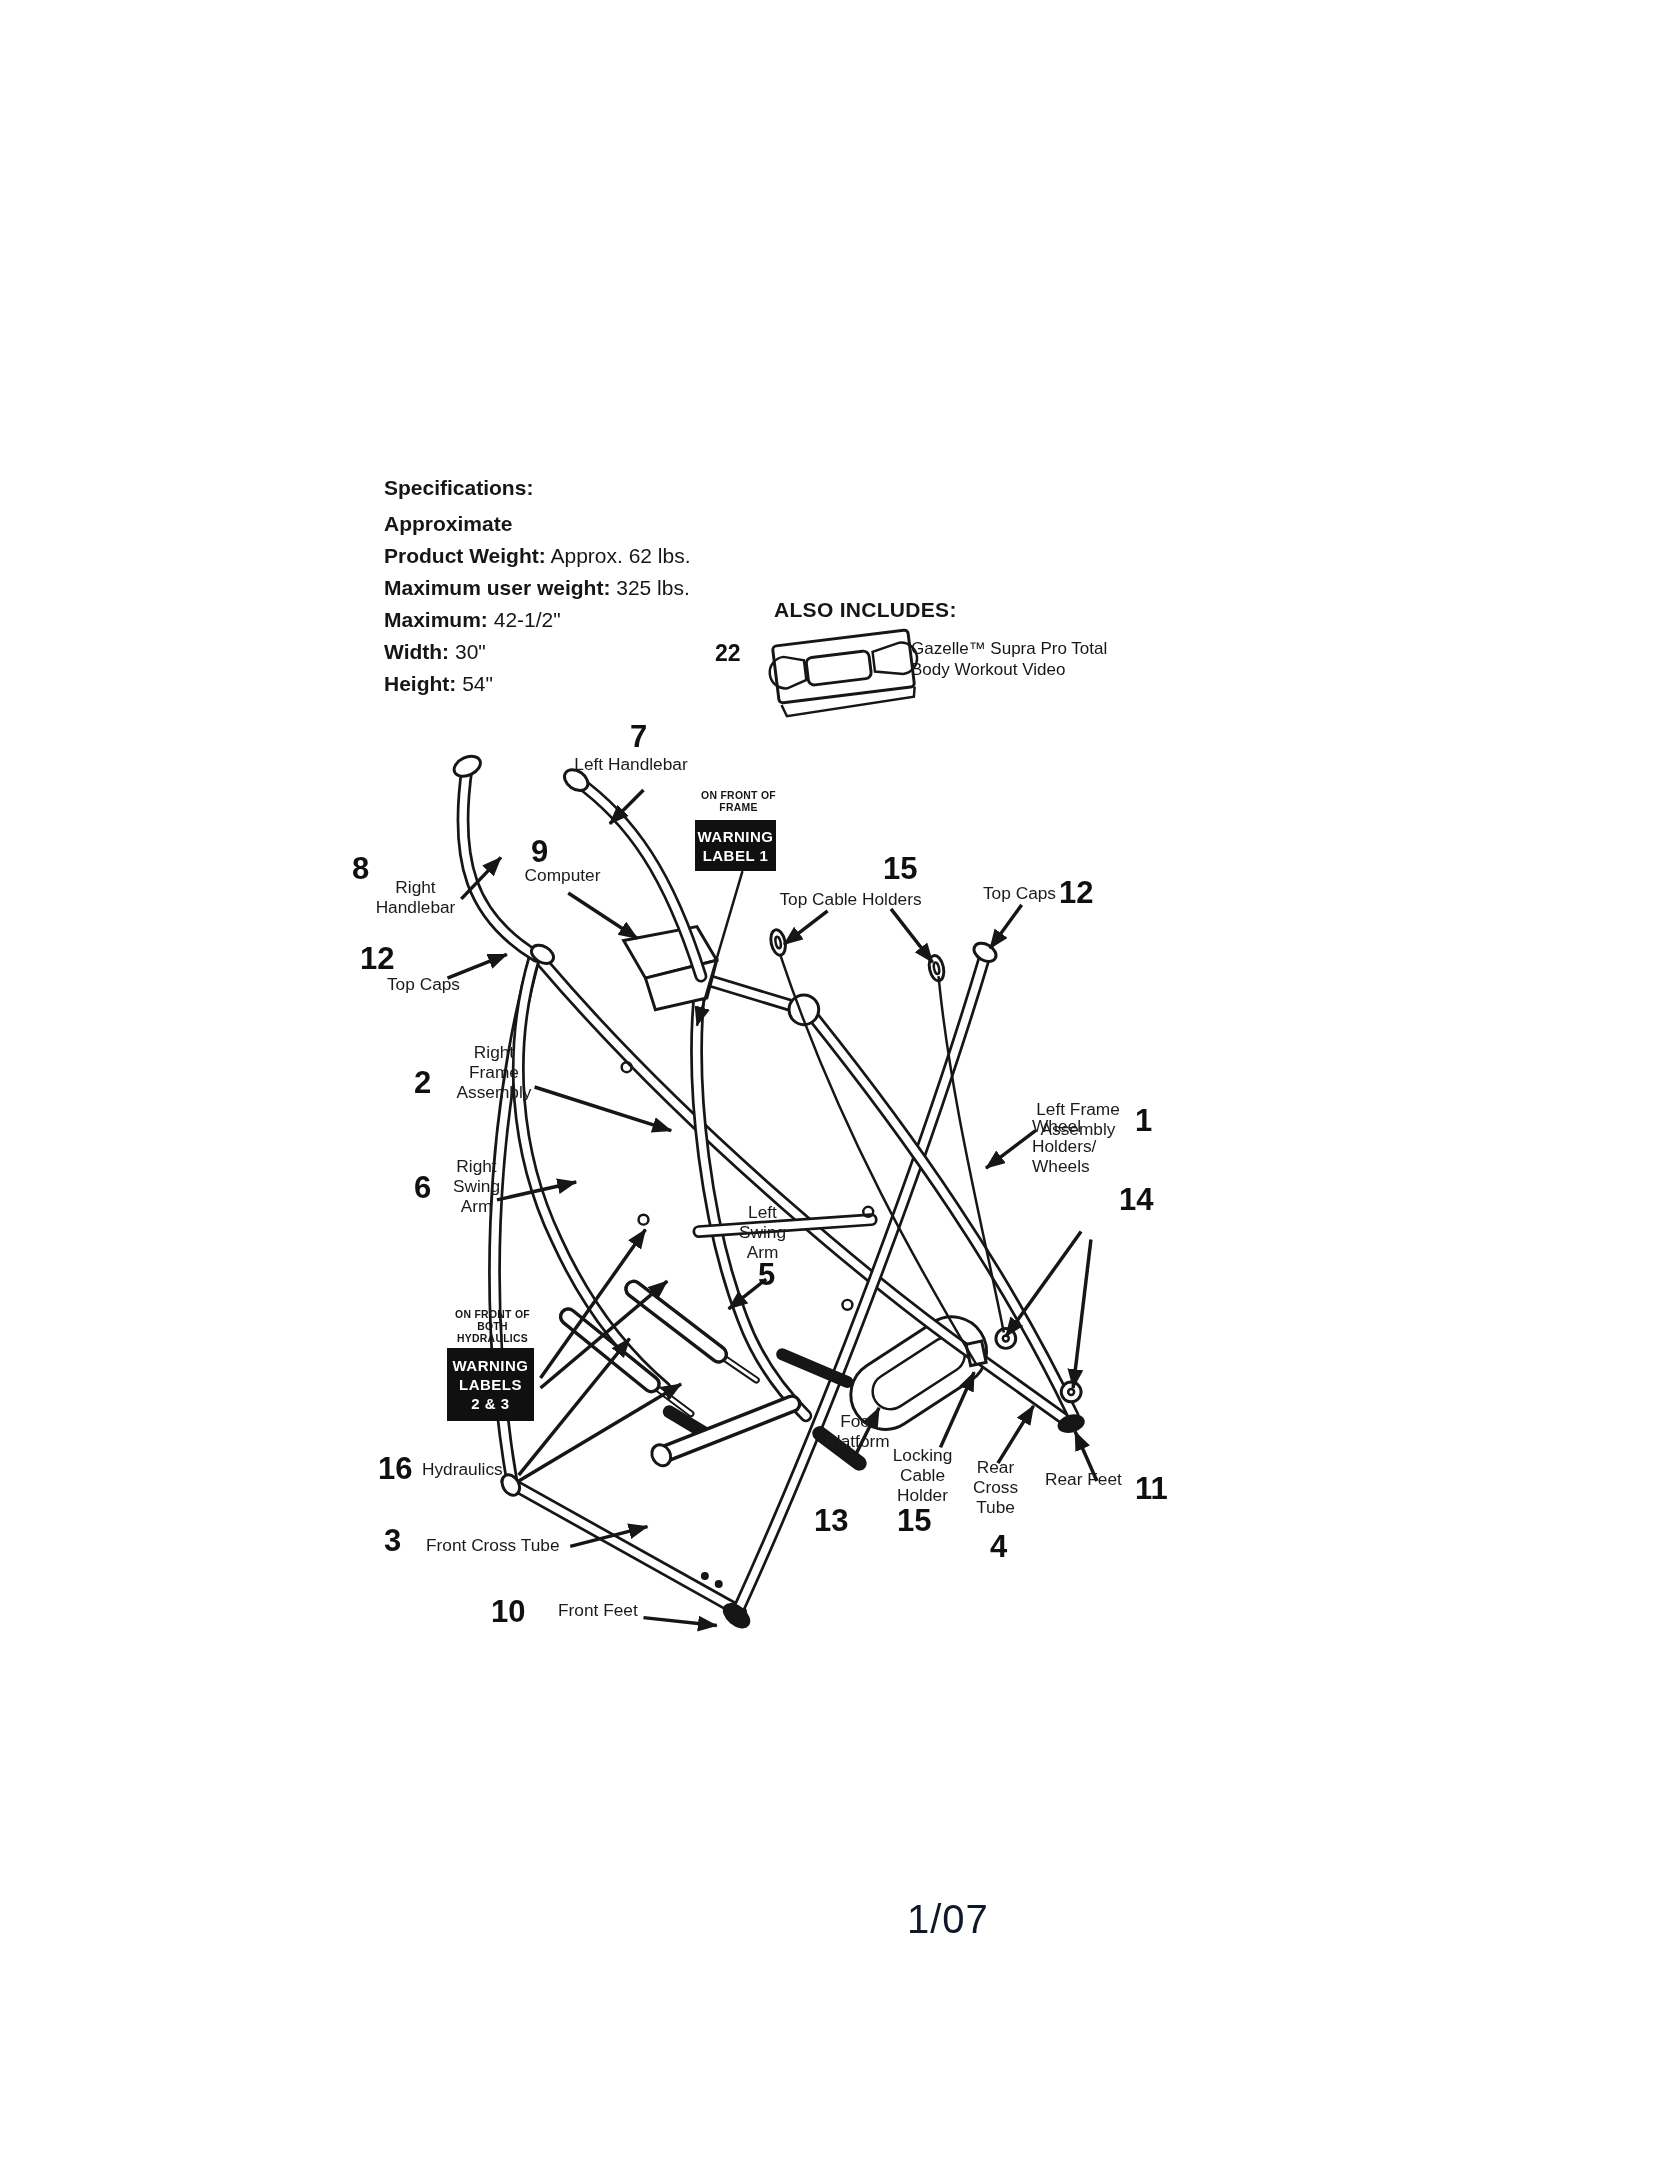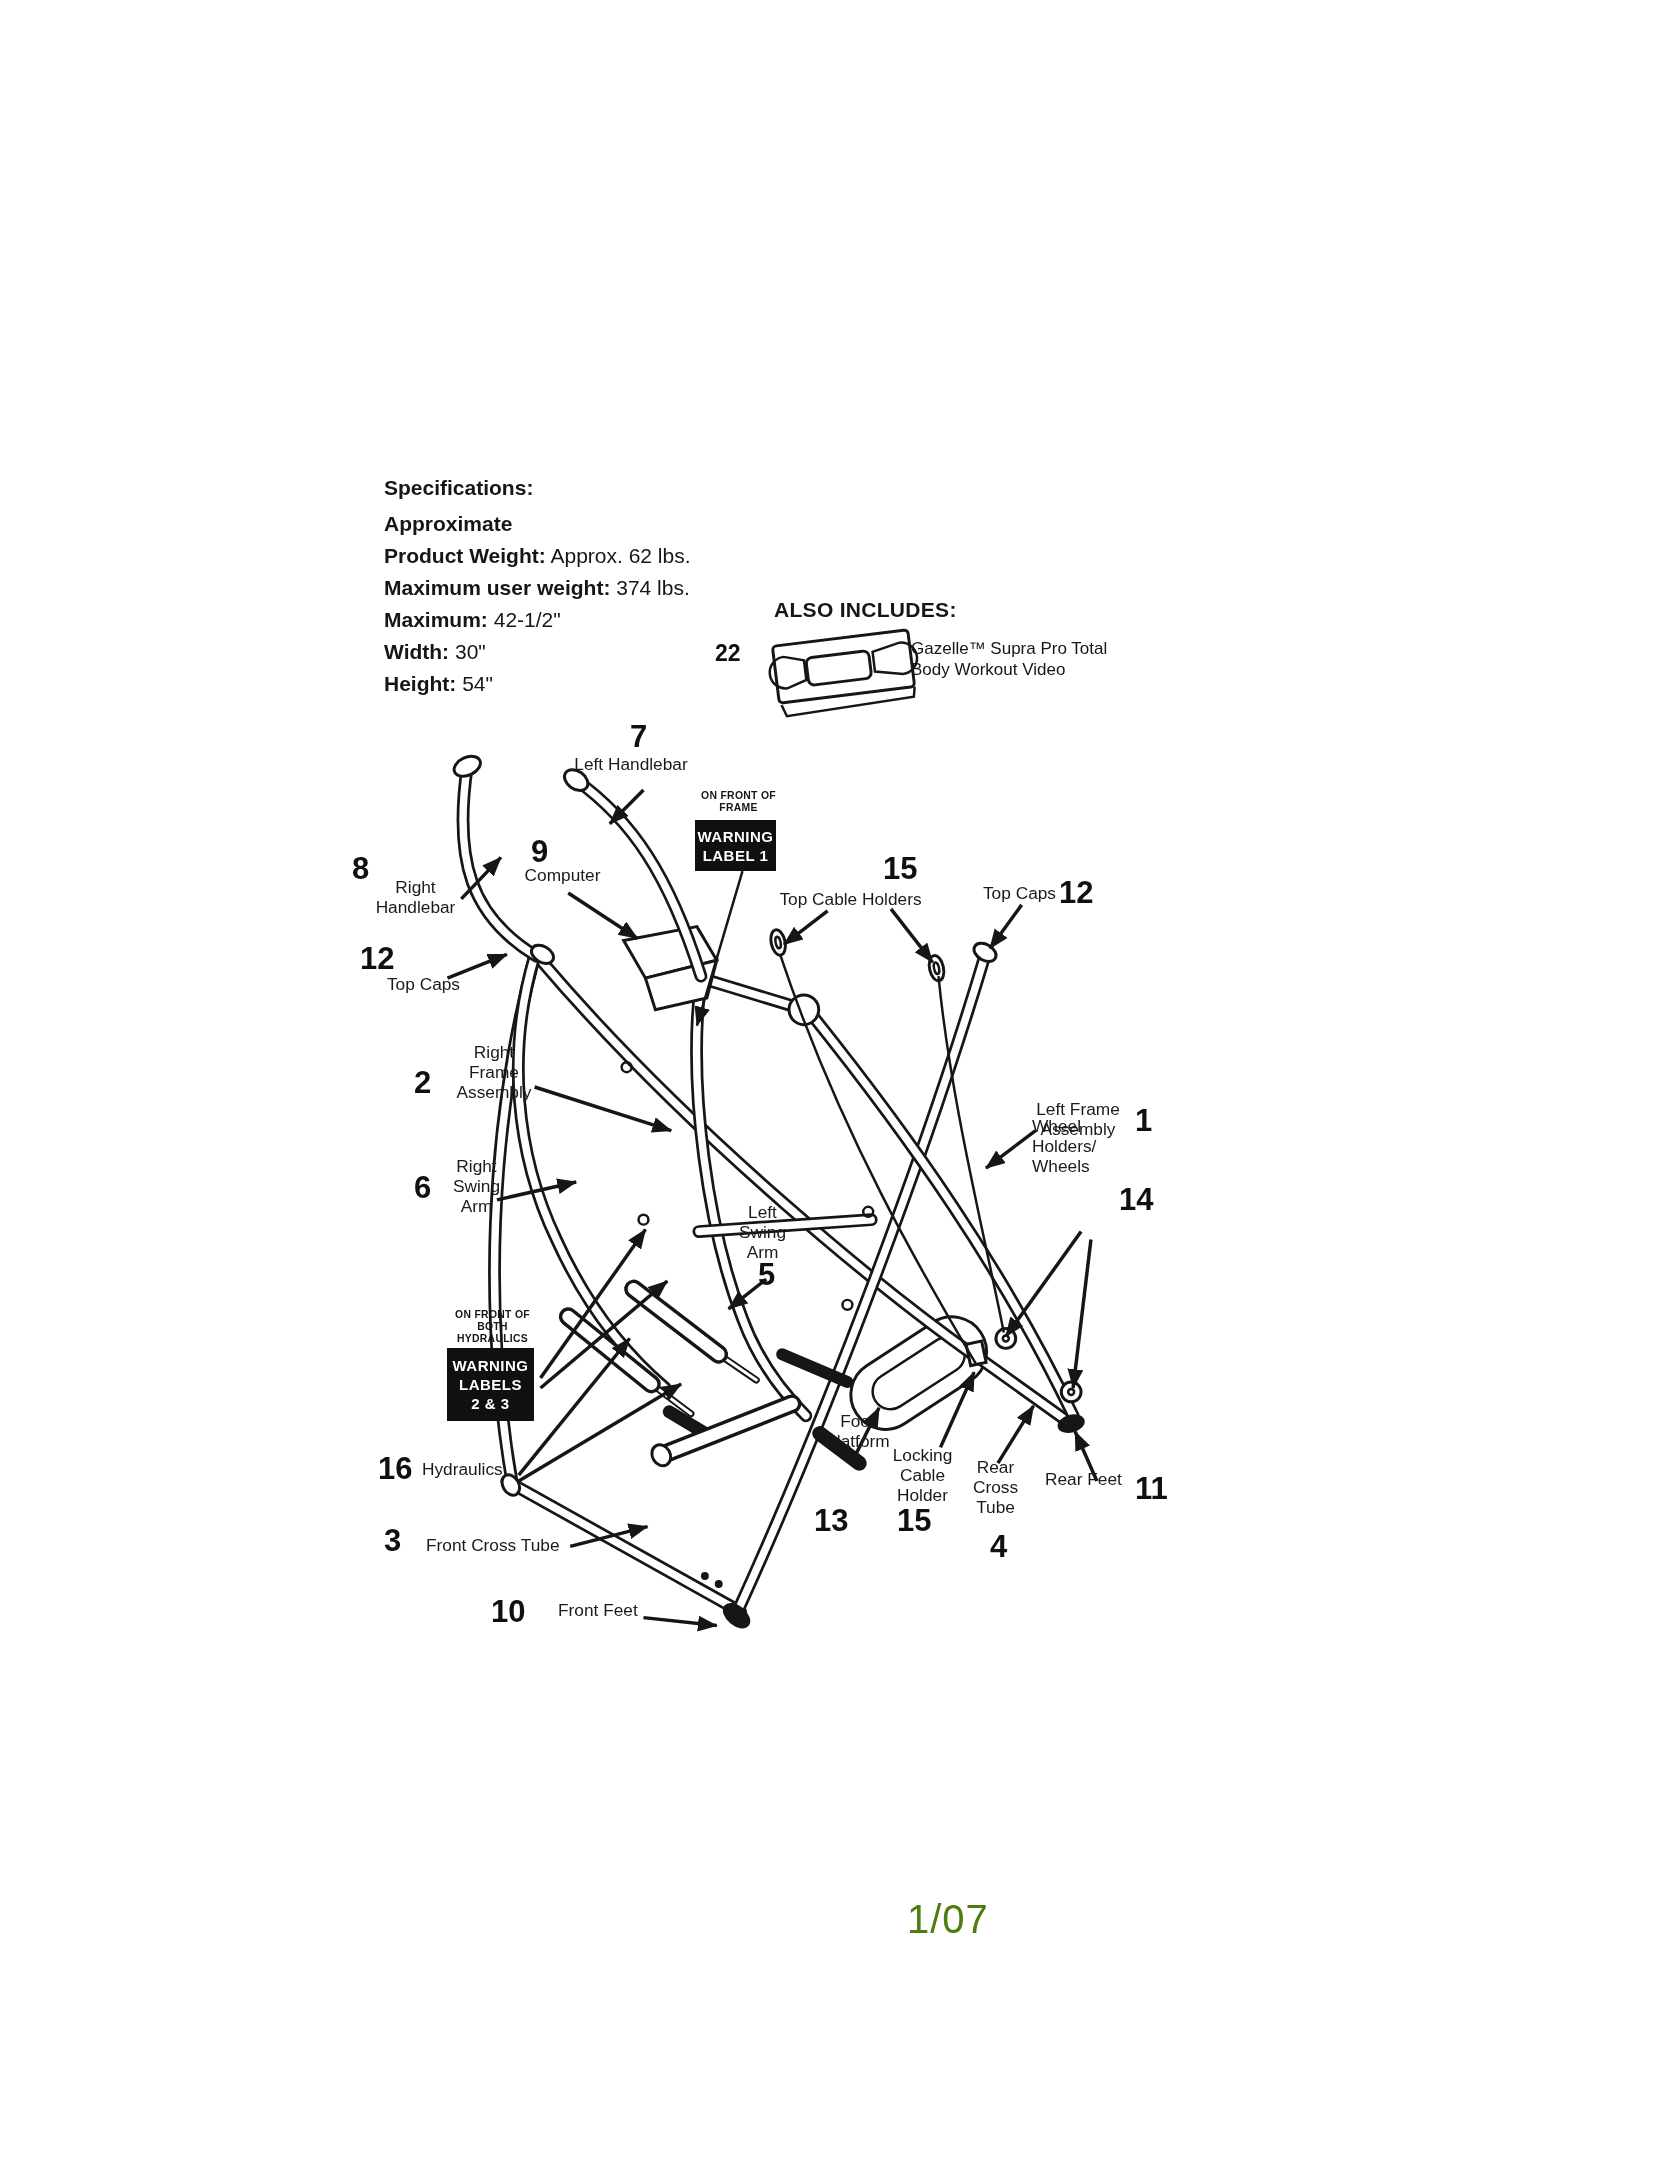--- a/index.html
+++ b/index.html
@@ -23,21 +23,21 @@
   .bignum.xl{font-size:23px;}
   
   .pname{font-size:17.3px;line-height:20px;color:#1b1b1b;}
   .center{text-align:center;}
   .warn-loc{font-size:10.4px;font-weight:700;line-height:12px;text-align:center;letter-spacing:0.3px;}
   .warn-box{
     background:#101010;color:#ffffff;font-weight:700;font-size:15px;line-height:19px;
     text-align:center;display:flex;flex-direction:column;justify-content:center;
     letter-spacing:0.5px;
   }
-  .footer{font-size:40px;letter-spacing:1px;color:#4d7c0f;}
+  .footer{font-size:40px;letter-spacing:1px;color:#0f172a;}
   
   .to{fill:none;stroke:#161616;stroke-width:13;stroke-linecap:round;}
   .ti{fill:none;stroke:#ffffff;stroke-width:7.5;stroke-linecap:round;}
   .to.w18{stroke-width:19;} .ti.w18{stroke-width:12;}
   .rod{fill:none;stroke:#161616;stroke-width:7;stroke-linecap:round;}
   .rodi{fill:none;stroke:#ffffff;stroke-width:3;stroke-linecap:round;}
   .thin{fill:none;stroke:#161616;stroke-width:2.5;}
   .part{fill:#ffffff;stroke:#161616;stroke-width:3;}
   .cap{fill:#ffffff;stroke:#161616;stroke-width:3;}
   .capb{fill:#161616;stroke:#161616;stroke-width:2;}
@@ -48,21 +48,21 @@
 </head>
 <body>
 
 <div id="page">
 
 
   <div class="abs specs" style="left:384px;top:477px;">
     <div class="row" style="margin-bottom:14px;"><b>Specifications:</b></div>
     <div class="row"><b>Approximate</b></div>
     <div class="row"><b>Product Weight:</b> <span>Approx. 62 lbs.</span></div>
-    <div class="row"><b>Maximum user weight:</b> <span>374 lbs.</span></div>
+    <div class="row"><b>Maximum user weight:</b> <span>325 lbs.</span></div>
     <div class="row"><b>Maximum:</b> <span>42-1/2"</span></div>
     <div class="row"><b>Width:</b> <span>30"</span></div>
     <div class="row"><b>Height:</b> <span>54"</span></div>
   </div>
 
   <div class="abs also-heading" style="left:774px;top:598px;">ALSO INCLUDES:</div>
   <div class="abs bignum xl" style="left:715px;top:640px;">22</div>
 
   <svg class="abs" style="left:762px;top:616px;" width="163" height="109" viewBox="0 0 165 110">
     <g transform="rotate(-7 82 55)">

